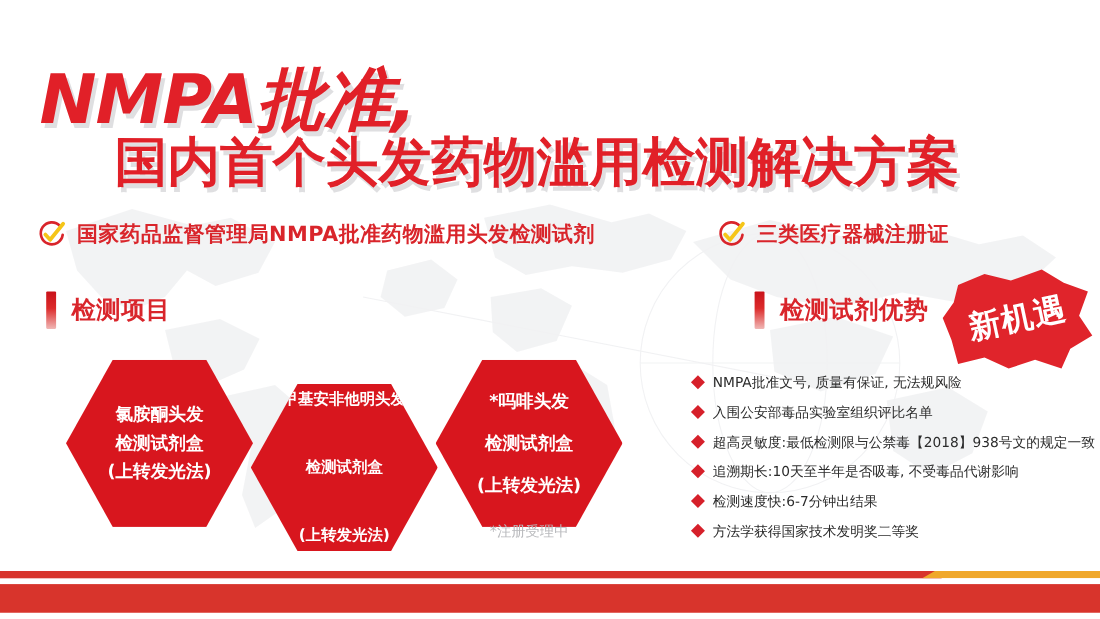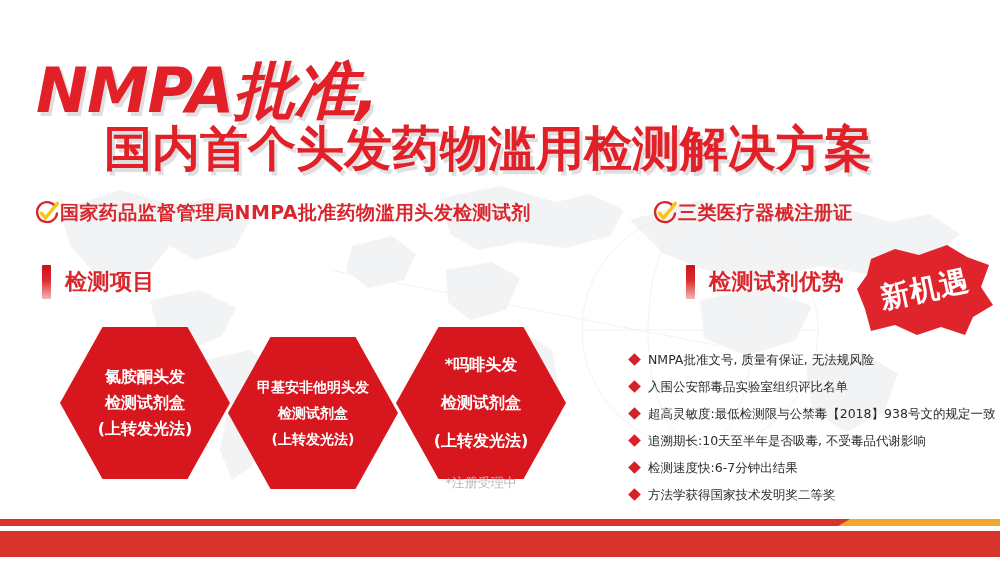--- a/index.html
+++ b/index.html
@@ -21,21 +21,21 @@
     position:absolute;white-space:nowrap;
     font-weight:bold;color:#E12028;
     font-family:"DejaVu Sans","Liberation Sans",sans-serif;
     text-shadow:3px 4px 0 rgba(170,170,175,.38);
     letter-spacing:-1px;
   }
   .hl1{left:36px;top:8px;font-size:62px;line-height:62px;font-style:italic;}
   .hl2{left:104px;top:72px;font-size:48px;line-height:48px;letter-spacing:0px;}
 
   
-  .checkrow{position:absolute;display:flex;align-items:center;}
+  .checkrow{position:absolute;display:flex;align-items:center;gap:10px;}
   .cr1{left:34px;top:200px;}
   .cr2{left:652px;top:200px;}
   .check-icon{width:26px;height:26px;flex:0 0 26px;display:block;}
   .check-text{
     font-size:19px;font-weight:bold;color:#D9252B;white-space:nowrap;
     font-family:"DejaVu Sans","Liberation Sans",sans-serif;letter-spacing:.4px;
   }
 
   
   .sec-head{position:absolute;display:flex;align-items:center;gap:14px;}
@@ -69,29 +69,29 @@
     clip-path:polygon(25% 0%,75% 0%,100% 50%,75% 100%,25% 100%,0% 50%);
     display:flex;flex-direction:column;align-items:center;justify-content:center;
   }
   .hex span{
     display:block;color:#fff;font-weight:bold;font-size:16px;line-height:26px;
     white-space:nowrap;text-align:center;
     font-family:"DejaVu Sans","Liberation Sans",sans-serif;
   }
   .hex.h2 span{font-size:14px;}
   .hx1{left:60px;top:327px;}
-  .hx2{left:228px;top:337px;}
+  .hx2{left:228px;top:349px;gap:36px;}
   .hx3{left:396px;top:327px;gap:12px;}
   .hex-note{
     position:absolute;left:396px;top:474px;width:170px;text-align:center;
     font-size:13px;color:#b9babd;font-family:"DejaVu Sans","Liberation Sans",sans-serif;
   }
 
   
-  .adv{position:absolute;left:630px;top:348px;width:370px;}
+  .adv{position:absolute;left:630px;top:336px;width:370px;}
   .adv-item{display:flex;align-items:flex-start;gap:9px;height:27px;}
   .adv-dot{
     width:9px;height:9px;flex:0 0 9px;margin-top:7px;
     background:#D6202A;transform:rotate(45deg);
   }
   .adv-text{
     font-size:12.5px;color:#2b2b2b;white-space:nowrap;line-height:23px;
     font-family:"DejaVu Sans","Liberation Sans",sans-serif;
   }
 

